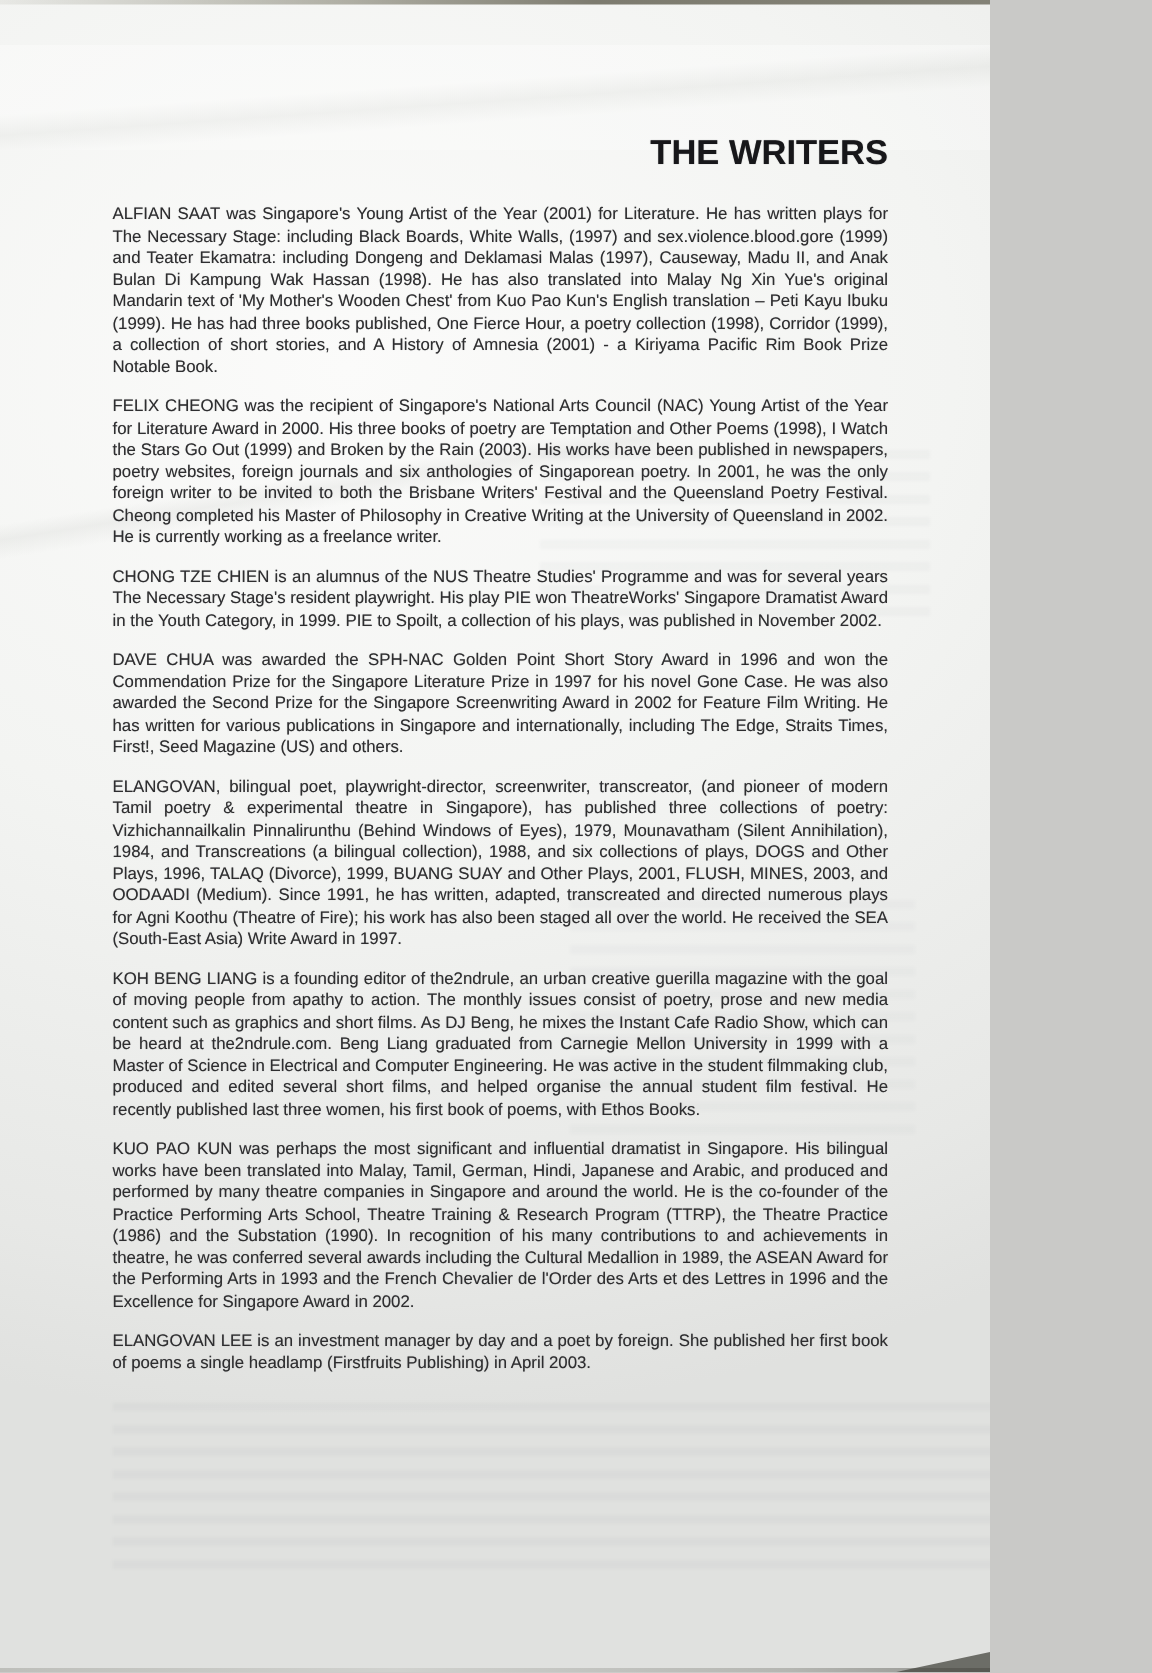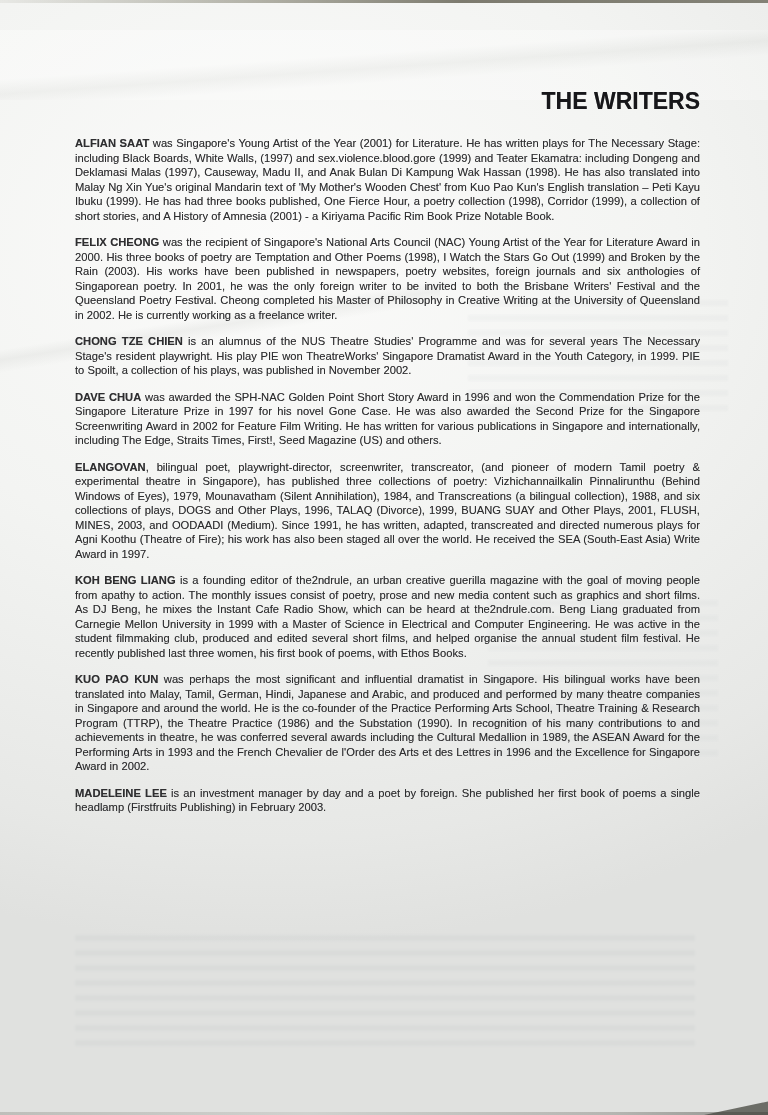--- a/index.html
+++ b/index.html
@@ -2,21 +2,21 @@
 <html><head>
 <meta charset="utf-8">
 <style>
   html, body {
     margin: 0;
     padding: 0;
     background: #c9c9c7;
   }
   .scan {
     position: relative;
-    width: 768px;
+    width: 660px;
     height: 1115px;
     overflow: hidden;
     font-family: "Liberation Sans", sans-serif;
     background:
       radial-gradient(ellipse 900px 700px at 35% 22%, #fbfbfa 0%, #f3f4f2 45%, #e7e8e6 85%, #e0e1df 100%);
   }
   
   .edge-top {
     position: absolute; top: 0; left: 0; right: 0; height: 3px;
     background: linear-gradient(90deg,
@@ -80,21 +80,21 @@
     text-shadow: 0 0 0.6px rgba(23,23,26,0.55);
   }
   .bio {
     margin: 0 0 12px 0;
     font-size: 11.2px;
     line-height: 14.5px;
     text-align: justify;
     color: #2e2e30;
     text-shadow: 0 0 0.5px rgba(46,46,48,0.45);
   }
-  .seg-bold { font-weight: bold; }
+  .seg-bold { font-weight: normal; }
   .seg-italic { }
   .seg-normal { font-style: normal; }
 </style>
 </head>
 <body>
 
 <div class="scan">
   <div class="crease-a"></div>
   <div class="crease-b"></div>
   <div class="ghost ghost-1"></div>
@@ -104,19 +104,19 @@
   <div class="content">
     <h1 class="page-title">THE WRITERS</h1>
 
     <p class="bio"><span class="seg-bold">ALFIAN SAAT</span><span class="seg-normal"> was Singapore's Young Artist of the Year (2001) for Literature. He has written plays for The Necessary Stage: including </span><span class="seg-italic">Black Boards, White Walls,</span><span class="seg-normal"> (1997) and </span><span class="seg-italic">sex.violence.blood.gore</span><span class="seg-normal"> (1999) and Teater Ekamatra: including Dongeng and Deklamasi Malas (1997), </span><span class="seg-italic">Causeway, Madu II,</span><span class="seg-normal"> and </span><span class="seg-italic">Anak Bulan Di Kampung Wak Hassan</span><span class="seg-normal"> (1998). He has also translated into Malay Ng Xin Yue's original Mandarin text of 'My Mother's Wooden Chest' from Kuo Pao Kun's English translation – </span><span class="seg-italic">Peti Kayu Ibuku</span><span class="seg-normal"> (1999). He has had three books published, </span><span class="seg-italic">One Fierce Hour</span><span class="seg-normal">, a poetry collection (1998), </span><span class="seg-italic">Corridor</span><span class="seg-normal"> (1999), a collection of short stories, and </span><span class="seg-italic">A History of Amnesia</span><span class="seg-normal"> (2001) - a Kiriyama Pacific Rim Book Prize Notable Book.</span></p>
     <p class="bio"><span class="seg-bold">FELIX CHEONG</span><span class="seg-normal"> was the recipient of Singapore's National Arts Council (NAC) Young Artist of the Year for Literature Award in 2000. His three books of poetry are </span><span class="seg-italic">Temptation and Other Poems</span><span class="seg-normal"> (1998), </span><span class="seg-italic">I Watch the Stars Go Out</span><span class="seg-normal"> (1999) and </span><span class="seg-italic">Broken by the Rain</span><span class="seg-normal"> (2003). His works have been published in newspapers, poetry websites, foreign journals and six anthologies of Singaporean poetry. In 2001, he was the only foreign writer to be invited to both the Brisbane Writers' Festival and the Queensland Poetry Festival. Cheong completed his Master of Philosophy in Creative Writing at the University of Queensland in 2002. He is currently working as a freelance writer.</span></p>
     <p class="bio"><span class="seg-bold">CHONG TZE CHIEN</span><span class="seg-normal"> is an alumnus of the NUS Theatre Studies' Programme and was for several years The Necessary Stage's resident playwright. His play PIE won TheatreWorks' Singapore Dramatist Award in the Youth Category, in 1999. </span><span class="seg-italic">PIE to Spoilt,</span><span class="seg-normal"> a collection of his plays, was published in November 2002.</span></p>
     <p class="bio"><span class="seg-bold">DAVE CHUA</span><span class="seg-normal"> was awarded the SPH-NAC Golden Point Short Story Award in 1996 and won the Commendation Prize for the Singapore Literature Prize in 1997 for his novel </span><span class="seg-italic">Gone Case</span><span class="seg-normal">. He was also awarded the Second Prize for the Singapore Screenwriting Award in 2002 for Feature Film Writing. He has written for various publications in Singapore and internationally, including </span><span class="seg-italic">The Edge, Straits Times, First!, Seed Magazine</span><span class="seg-normal"> (US) and others.</span></p>
     <p class="bio"><span class="seg-bold">ELANGOVAN</span><span class="seg-normal">, bilingual poet, playwright-director, screenwriter, transcreator, (and pioneer of modern Tamil poetry &amp; experimental theatre in Singapore), has published three collections of poetry: </span><span class="seg-italic">Vizhichannailkalin Pinnalirunthu</span><span class="seg-normal"> (Behind Windows of Eyes), 1979, </span><span class="seg-italic">Mounavatham</span><span class="seg-normal"> (Silent Annihilation), 1984, and </span><span class="seg-italic">Transcreations</span><span class="seg-normal"> (a bilingual collection), 1988, and six collections of plays, </span><span class="seg-italic">DOGS and Other Plays</span><span class="seg-normal">, 1996, </span><span class="seg-italic">TALAQ</span><span class="seg-normal"> (Divorce), 1999, </span><span class="seg-italic">BUANG SUAY and Other Plays</span><span class="seg-normal">, 2001, </span><span class="seg-italic">FLUSH, MINES,</span><span class="seg-normal"> 2003, and </span><span class="seg-italic">OODAADI</span><span class="seg-normal"> (Medium). Since 1991, he has written, adapted, transcreated and directed numerous plays for Agni Koothu (Theatre of Fire); his work has also been staged all over the world. He received the SEA (South-East Asia) Write Award in 1997.</span></p>
     <p class="bio"><span class="seg-bold">KOH BENG LIANG</span><span class="seg-normal"> is a founding editor of the2ndrule, an urban creative guerilla magazine with the goal of moving people from apathy to action. The monthly issues consist of poetry, prose and new media content such as graphics and short films. As DJ Beng, he mixes the Instant Cafe Radio Show, which can be heard at the2ndrule.com. Beng Liang graduated from Carnegie Mellon University in 1999 with a Master of Science in Electrical and Computer Engineering. He was active in the student filmmaking club, produced and edited several short films, and helped organise the annual student film festival. He recently published </span><span class="seg-italic">last three women</span><span class="seg-normal">, his first book of poems, with Ethos Books.</span></p>
     <p class="bio"><span class="seg-bold">KUO PAO KUN</span><span class="seg-normal"> was perhaps the most significant and influential dramatist in Singapore. His bilingual works have been translated into Malay, Tamil, German, Hindi, Japanese and Arabic, and produced and performed by many theatre companies in Singapore and around the world. He is the co-founder of the Practice Performing Arts School, Theatre Training &amp; Research Program (TTRP), the Theatre Practice (1986) and the Substation (1990). In recognition of his many contributions to and achievements in theatre, he was conferred several awards including the Cultural Medallion in 1989, the ASEAN Award for the Performing Arts in 1993 and the French Chevalier de l'Order des Arts et des Lettres in 1996 and the Excellence for Singapore Award in 2002.</span></p>
-    <p class="bio"><span class="seg-bold">MADELEINE LEE</span><span class="seg-normal"> is an investment manager by day and a poet by foreign. She published her first book of poems </span><span class="seg-italic">a single headlamp</span><span class="seg-normal"> (Firstfruits Publishing) in February 2003.</span></p>
+    <p class="bio"><span class="seg-bold">ELANGOVAN LEE</span><span class="seg-normal"> is an investment manager by day and a poet by foreign. She published her first book of poems </span><span class="seg-italic">a single headlamp</span><span class="seg-normal"> (Firstfruits Publishing) in April 2003.</span></p>
   </div>
 
   <div class="edge-top"></div>
   <div class="edge-bottom"></div>
   <div class="corner-br"></div>
 </div>
 
 </body></html>

